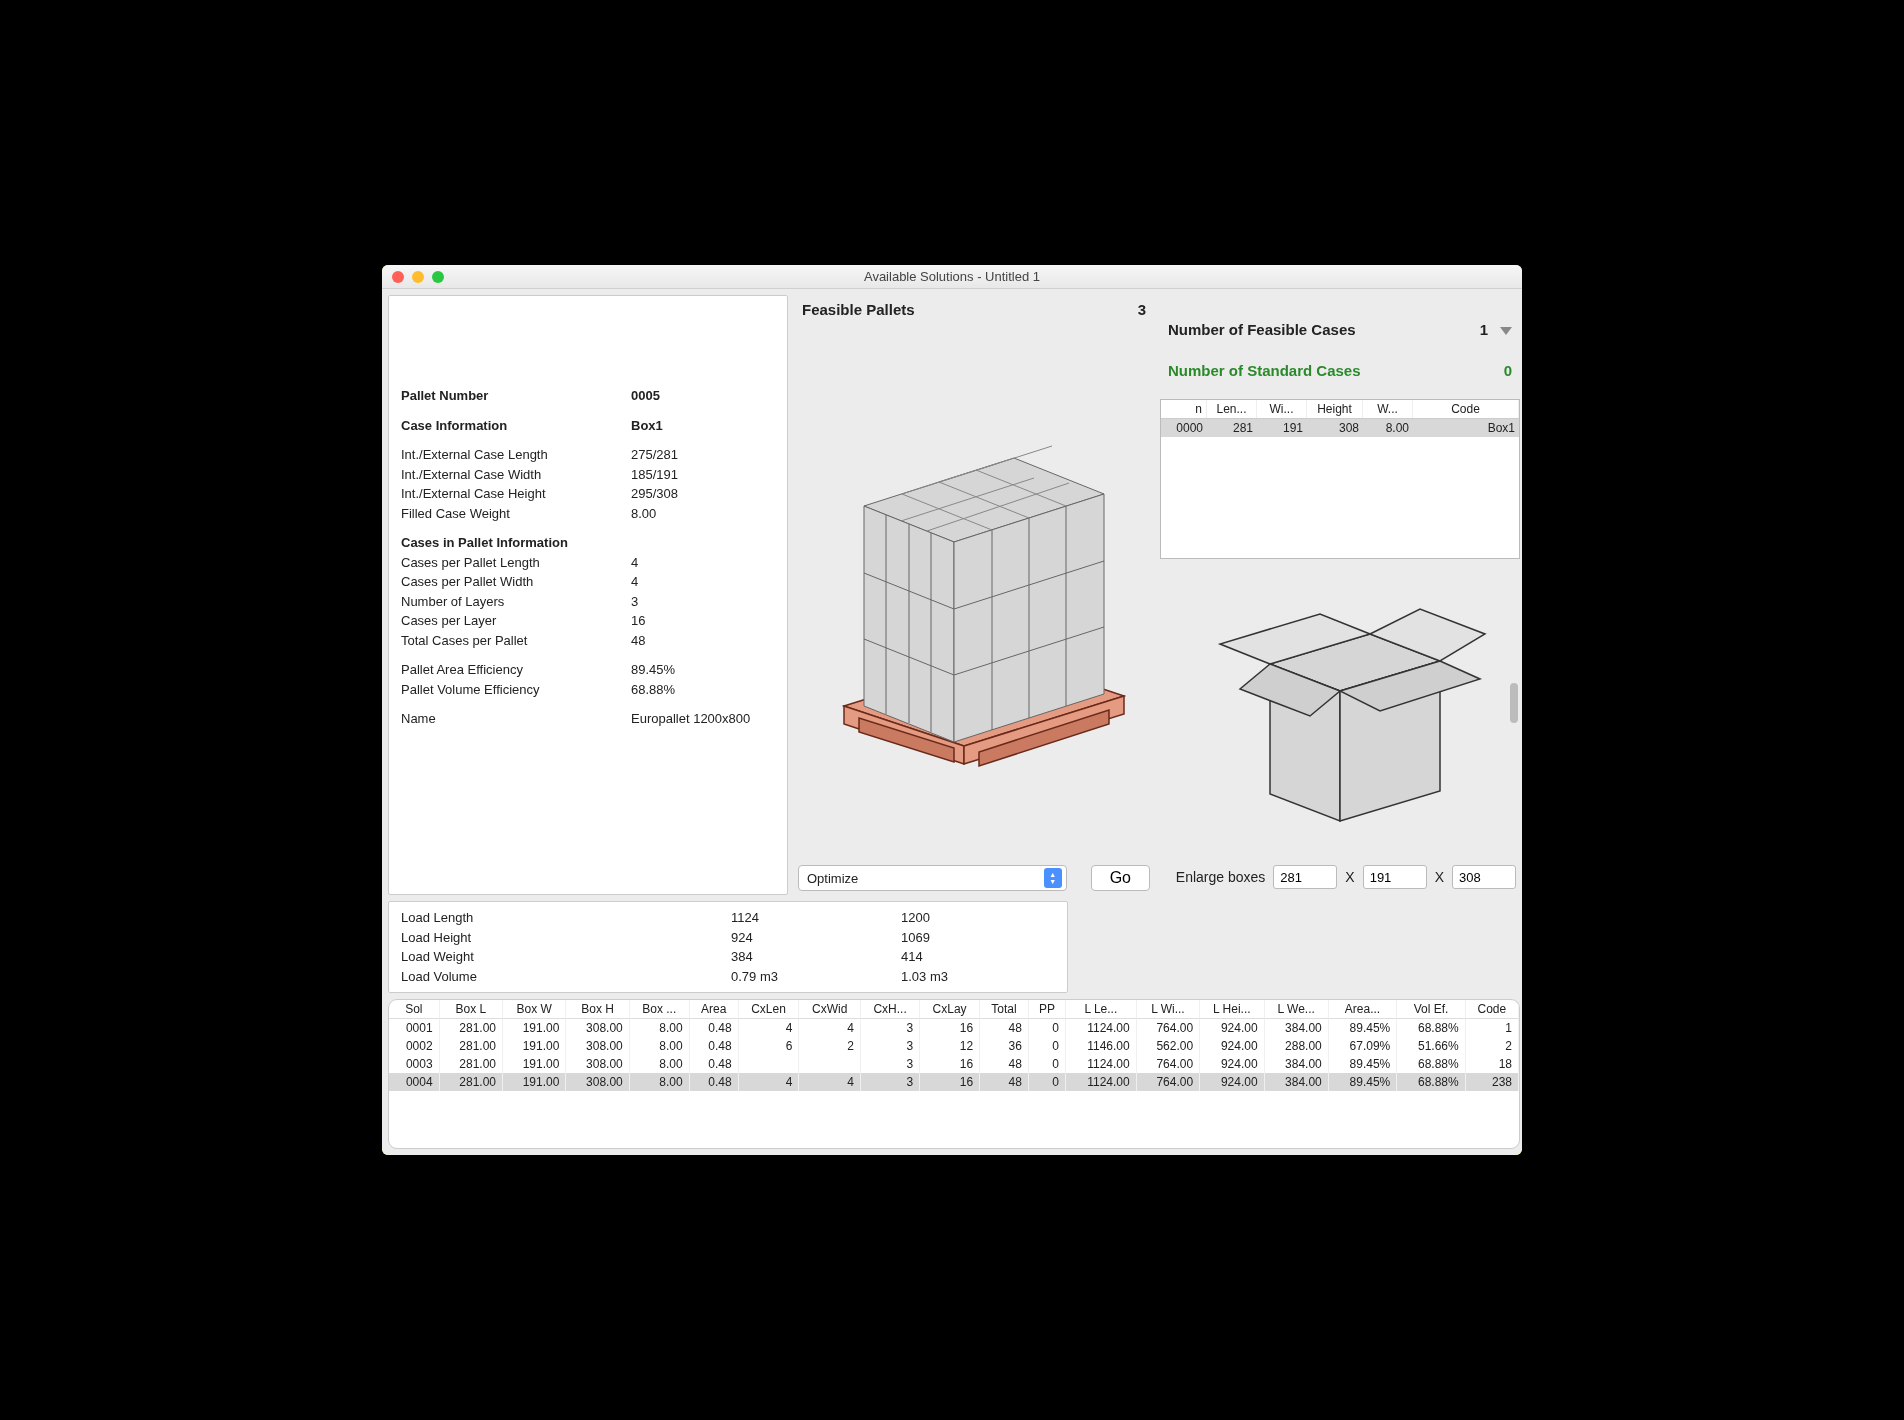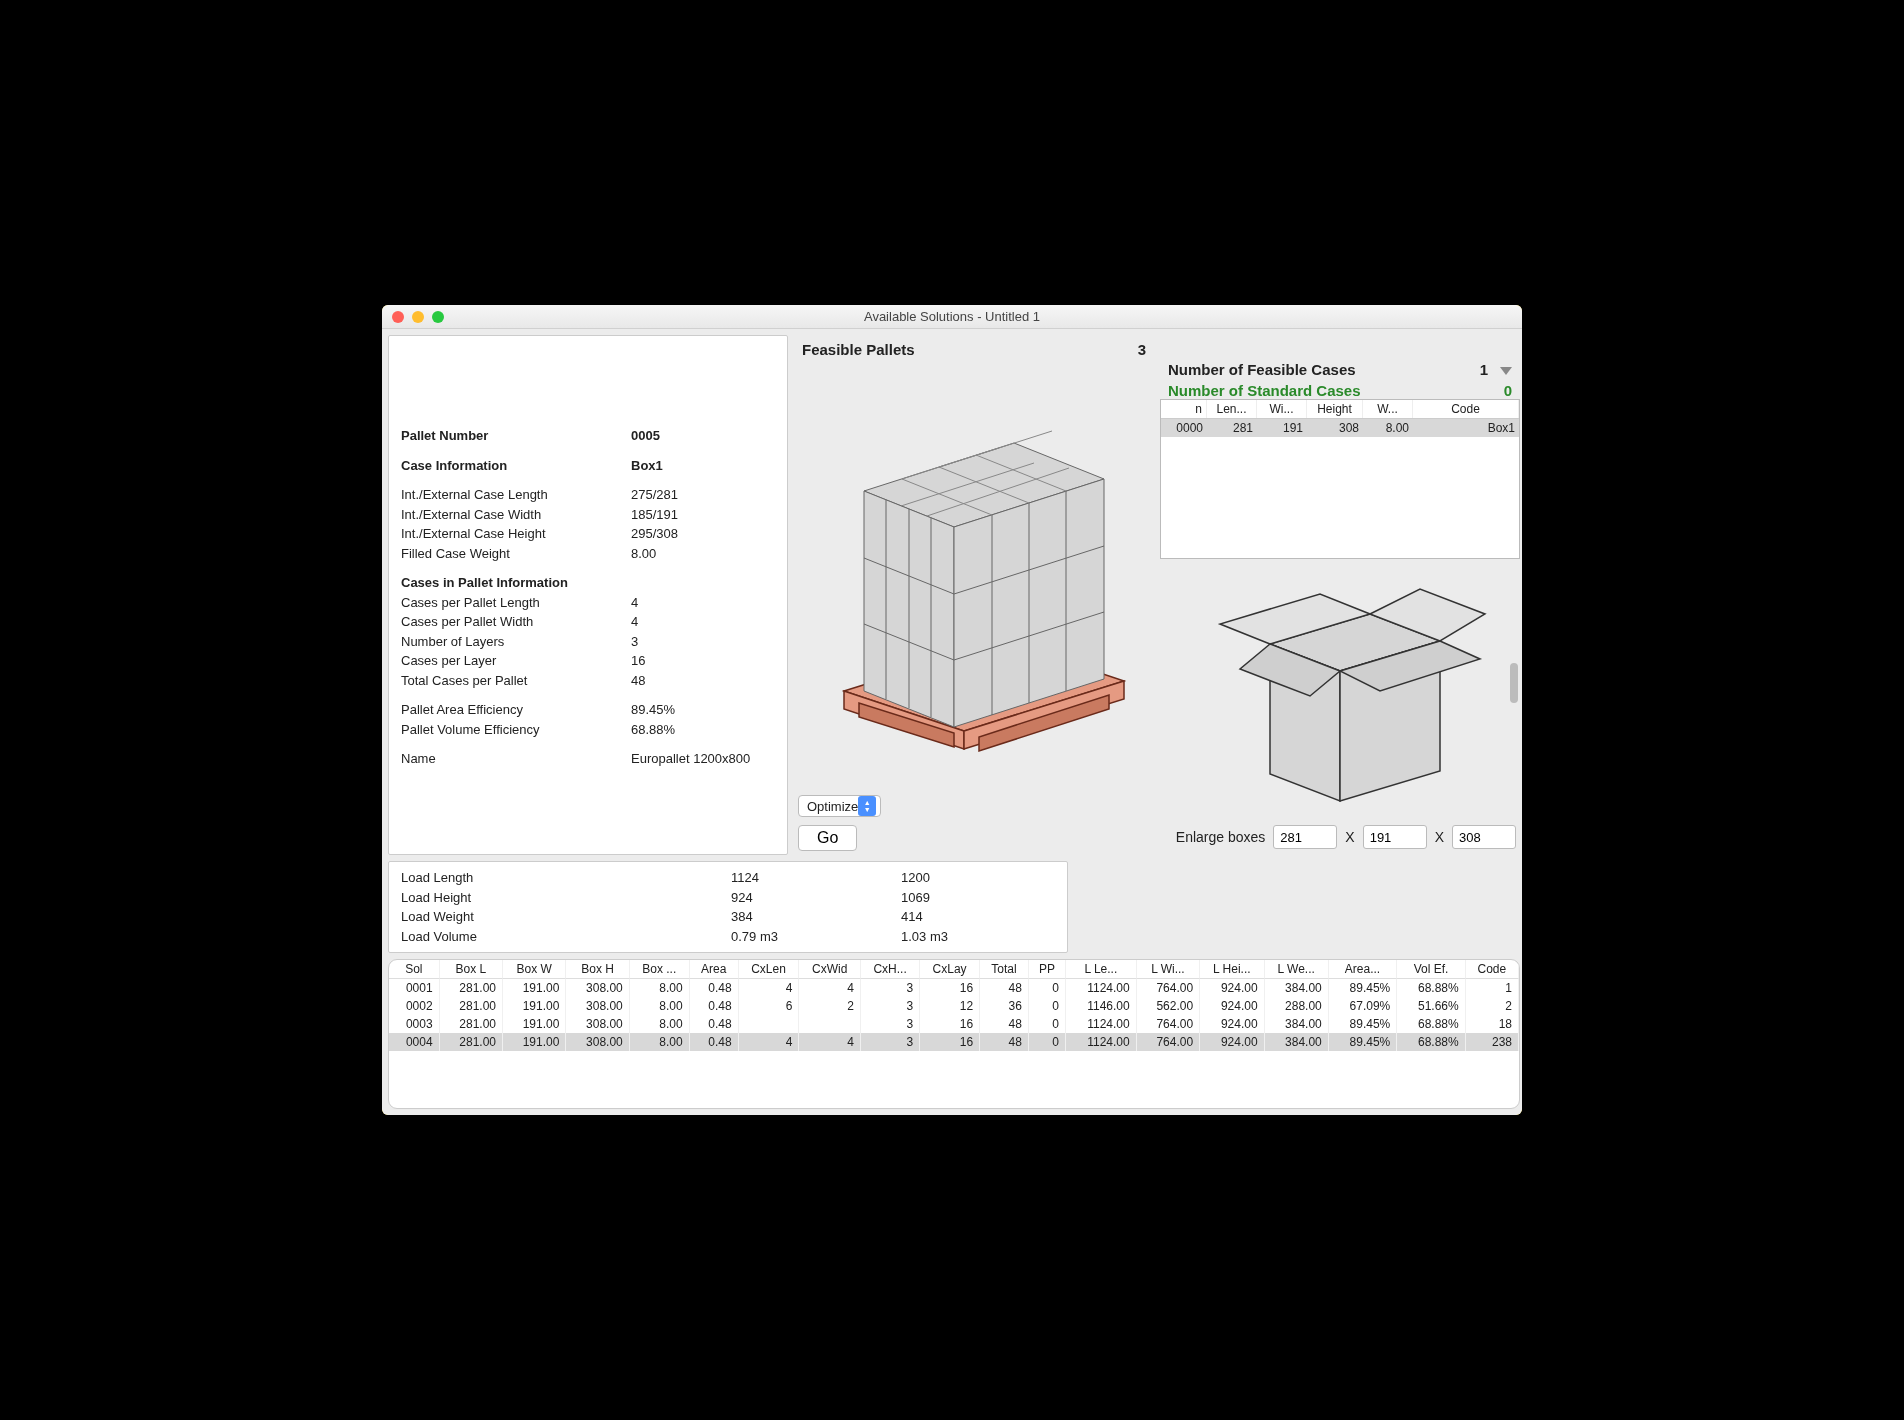--- a/index.html
+++ b/index.html
@@ -56,38 +56,38 @@
   .kv { display:flex; }
   .kv .k { width:230px; }
   .kv .v { flex:1; }
   .left-info .row { line-height:1.5; }
   .left-info .bold { font-weight:bold; }
 
   
   .mid { grid-column:2; grid-row:1; display:flex; flex-direction:column; }
   .mid-head { display:flex; justify-content:space-between; font-weight:bold; padding:6px 8px 2px; font-size:15px; }
   .pallet-svg { flex:1; display:flex; align-items:center; justify-content:center; background:#ececec; }
-  .mid-controls { display:flex; gap:8px; padding:4px; align-items:flex-start;flex-direction:column; }
+  .mid-controls { display:flex; gap:24px; padding:4px; align-items:center; }
   .select {
     flex:1; height:26px; border:1px solid #bbb; border-radius:4px;
     background:#fff; display:flex; align-items:center; justify-content:space-between;
     padding:0 4px 0 8px; font-size:13px;
   }
   .select .arrows {
     width:18px; height:20px; background:#4a90ff; border-radius:3px;
     display:flex; flex-direction:column; align-items:center; justify-content:center;
     color:#fff; font-size:7px; line-height:7px;
   }
   .btn {
     height:26px; padding:0 18px; border:1px solid #bbb; border-radius:4px;
     background:#fff; font-size:16px;
   }
 
   
-  .right { grid-column:3; grid-row:1; display:flex; flex-direction:column; gap:0;margin-top:22px; }
+  .right { grid-column:3; grid-row:1; display:flex; flex-direction:column; gap:20px;margin-top:22px; }
   .right .hdr { display:flex; justify-content:space-between; font-weight:bold; font-size:15px; padding:4px 8px 0; }
   .right .hdr.green { color:#2a8a2a; }
   .right .disclosure { width:0;height:0;border-left:6px solid transparent;border-right:6px solid transparent;border-top:8px solid #888; margin-top:3px; }
   .case-table { border:1px solid #bbb; background:#fff; height:160px; overflow:hidden; font-size:12px; }
   .case-table .thead, .case-table .trow { display:grid; grid-template-columns: 46px 50px 50px 56px 50px 1fr; }
   .case-table .thead { background:#fff; border-bottom:1px solid #ccc; }
   .case-table .th { padding:2px 4px; border-right:1px solid #eee; text-align:center; overflow:hidden; white-space:nowrap; text-overflow:ellipsis;}
   .case-table .th:first-child { text-align:right; }
   .case-table .td { padding:2px 4px; text-align:right; }
   .case-table .trow.sel { background:#d8d8d8; }

